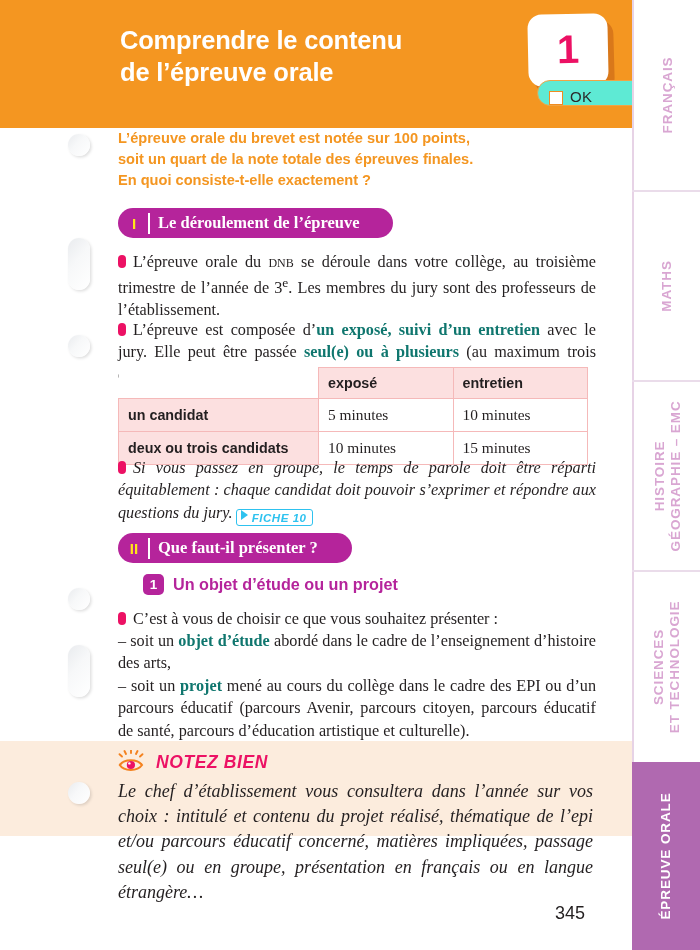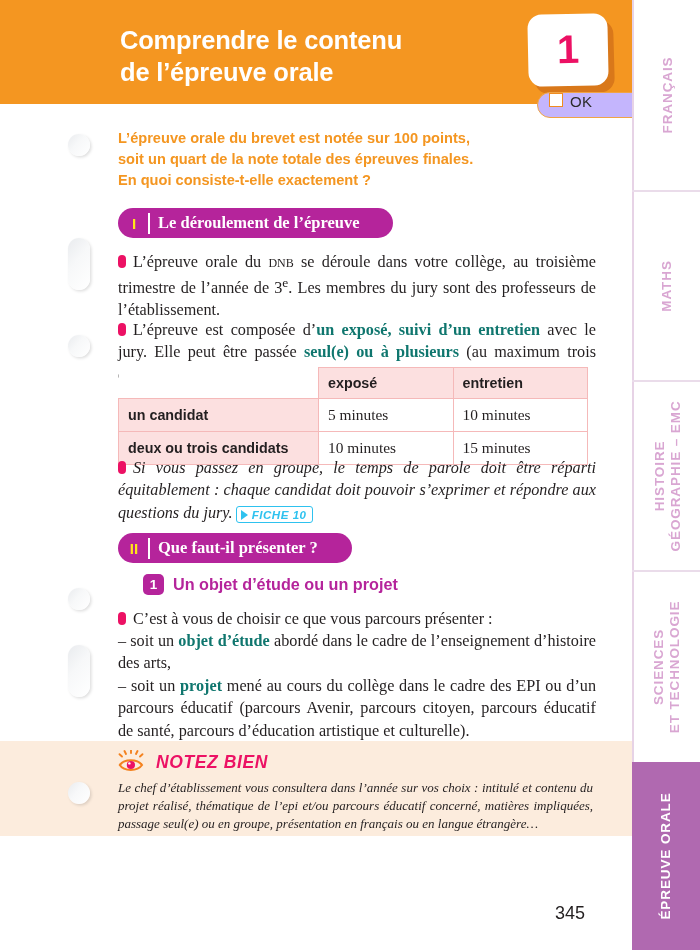--- a/index.html
+++ b/index.html
@@ -58,21 +58,21 @@
     width: 68px;
     height: 2px;
     background: #eadcea;
   }
 
   
   #header-band {
     position: absolute;
     top: 0; left: 0;
     width: 632px;
-    height: 104px;
+    height: 128px;
     background: #f49621;
     z-index: 10;
   }
   #header-title {
     position: absolute;
     left: 120px;
     top: 24px;
     width: 400px;
     color: #ffffff;
     font-family: "Liberation Sans", sans-serif;
@@ -116,28 +116,28 @@
     font-size: 40px;
     color: #ec1164;
     line-height: 1;
     margin-top: -2px;
   }
 
   
   #ok-pill {
     position: absolute;
     left: 537px;
-    top: 92px;
+    top: 80px;
     width: 163px;
     height: 26px;
-    background: #c4b5fd;
+    background: #5eead4;
     border: 1.6px solid #f0a445;
     border-radius: 13px;
     display: flex;
-    align-items: flex-start;
+    align-items: flex-end;
     z-index: 30;
   }
   #ok-checkbox {
     width: 14px; height: 14px;
     border: 1.7px solid #f08c20;
     background: #ffffff;
     margin-left: 11px;
   }
   #ok-label {
     margin-left: 7px;
@@ -258,21 +258,21 @@
     border-radius: 4px;
     vertical-align: -1px;
     margin-right: 7px;
   }
   .hl-green { color: #0f766e; font-weight: bold; margin-top: 8px; }
   .sc { font-variant: small-caps; font-size: 17px; }
 
   
   .fiche {
     display: inline-flex;
-    align-items: center;
+    align-items: flex-start;
     border: 1.3px solid #2ec2ef;
     border-radius: 3px;
     padding: 0 5px 0 4px;
     height: 17px;
     vertical-align: -2px;
     margin-left: 3px;
   }
   .fiche .tri {
     width: 0; height: 0;
     border-left: 7px solid #2ec2ef;
@@ -346,21 +346,21 @@
     color: #ec1164;
     letter-spacing: 0.6px;
     margin-left: 8px;
   }
   #callout-body {
     position: absolute;
     left: 118px;
     top: 38px;
     width: 475px;
     font-family: "Liberation Serif", serif;
-    font-size: 13px;
+    font-size: 18px;
     line-height: 1.4;
     color: #231f20;
     text-align: justify;
   }
 
   
   #page-number {
     position: absolute;
     left: 555px;
     top: 903px;
@@ -455,21 +455,21 @@
       <span class="divider"></span>
       <span class="sect-title">Que faut-il présenter ?</span>
     </div>
 
     <div class="subsection" style="left:143px; top:470px;">
       <span class="sub-num">1</span>
       <span class="sub-title">Un objet d’étude ou un projet</span>
     </div>
 
     <div class="para nojust" style="top:504px;">
-      <span class="bullet"></span><span>C’est à vous de choisir ce que vous parcours présenter :</span>
+      <span class="bullet"></span><span>C’est à vous de choisir ce que vous souhaitez présenter :</span>
     </div>
 
     <div class="para" style="top:526px;">
       <span>– soit un </span><span class="hl-green">objet d’étude</span><span> abordé dans le cadre de l’enseignement d’histoire des arts,</span>
     </div>
 
     <div class="para" style="top:571px;">
       <span>– soit un </span><span class="hl-green">projet</span><span> mené au cours du collège dans le cadre des EPI ou d’un parcours éducatif (parcours Avenir, parcours citoyen, parcours éducatif de santé, parcours d’éducation artistique et culturelle).</span>
     </div>
 

